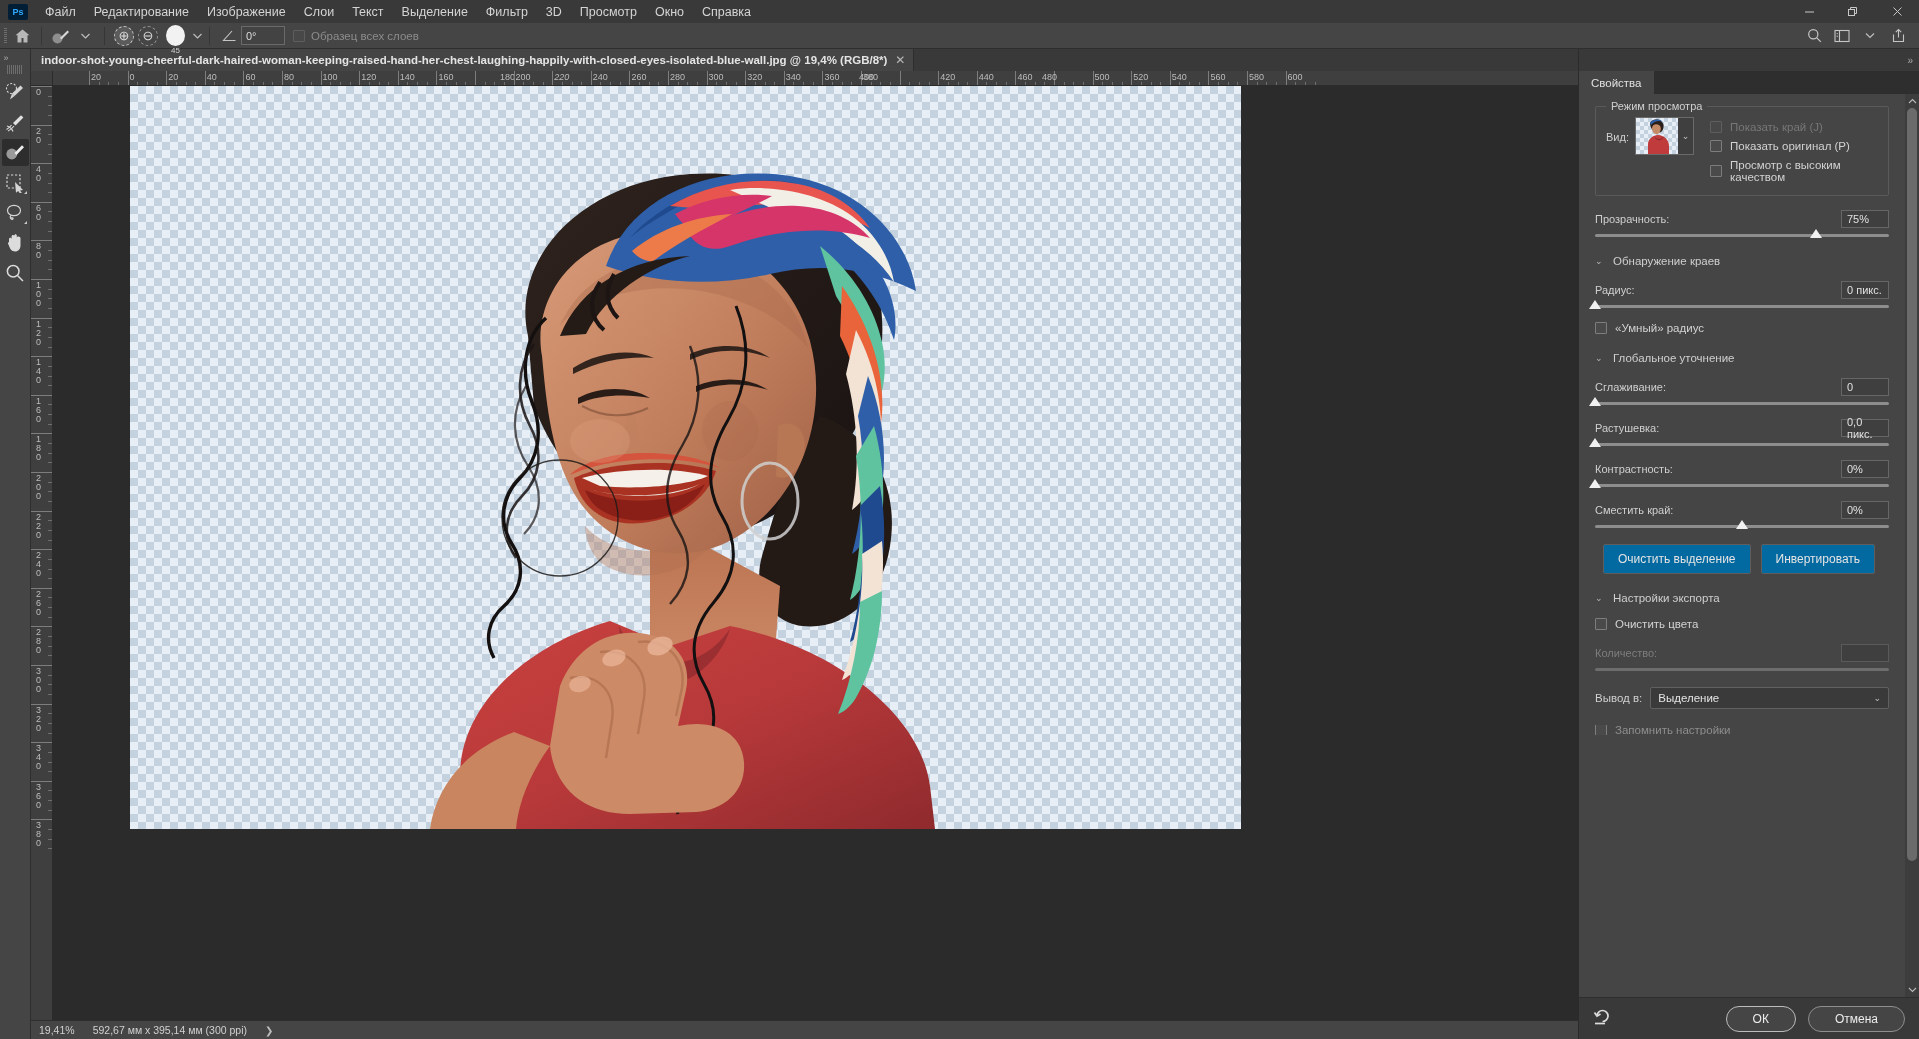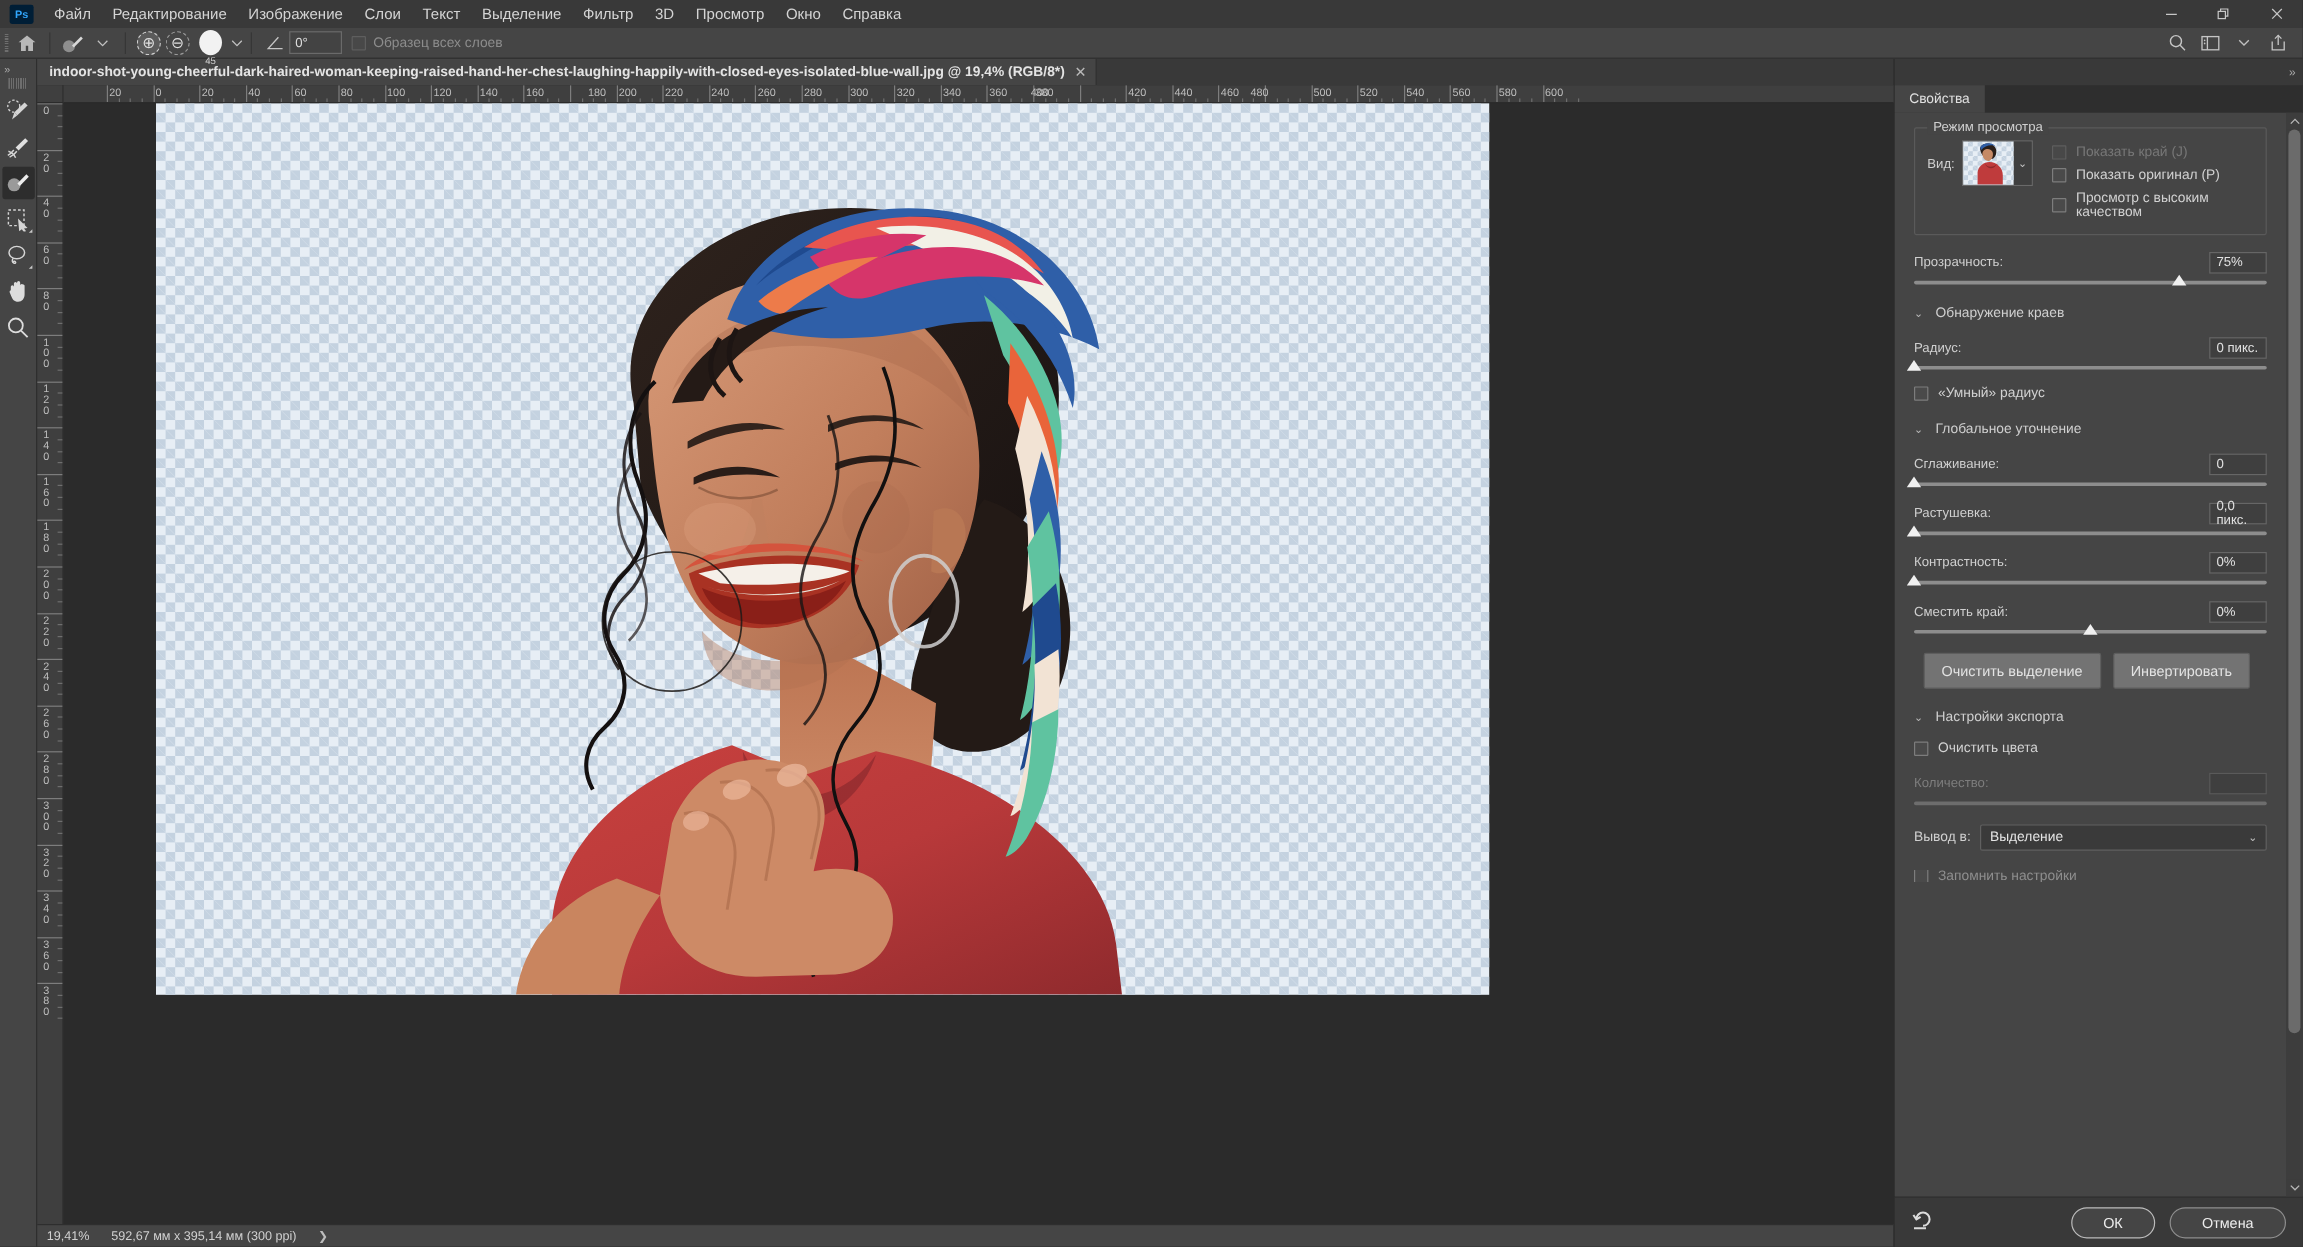--- a/index.html
+++ b/index.html
@@ -205,21 +205,21 @@
   .sectionhdr {
     display: flex; align-items: center; gap: 8px; margin: 18px 16px 0 16px;
     color: #cfcfcf; font-size: 11.5px;
   }
   .chev { color: #b9b9b9; font-size: 9px; width: 10px; }
   .inlinecheck { display: flex; align-items: center; gap: 8px; margin: 14px 16px 0 16px; }
   .inlinecheck .lbl { color: #d2d2d2; font-size: 11.5px; }
   .inlinecheck .lbl.dis { color: #8e8e8e; }
   .btnrow { display: flex; gap: 10px; margin: 16px 16px 0 24px; }
   .pbtn {
-    background: #737373; border: 1px solid #5e5e5e; border-radius: 2px; color: #e3e3e3;
+    background: #0369a1; border: 1px solid #5e5e5e; border-radius: 2px; color: #e3e3e3;
     font-size: 12px; padding: 7px 14px; white-space: nowrap;
   }
   .outrow { display: flex; align-items: center; gap: 8px; margin: 16px 16px 0 16px; }
   .out-label { color: #cfcfcf; font-size: 11.5px; }
   .out-select {
     flex: 1; height: 22px; background: #3a3a3a; border: 1px solid #606060; border-radius: 2px;
     display: flex; align-items: center; justify-content: space-between; padding: 0 7px;
     color: #e4e4e4; font-size: 11.5px;
   }
   .out-select .cd { font-size: 9px; color: #c0c0c0; }
@@ -459,31 +459,31 @@
             <div class="hnum" style="left: 344.8px;">140</div>
             <div class="hmark minor" style="left: 354.45px;"></div>
             <div class="hmark minor" style="left: 364.1px;"></div>
             <div class="hmark minor" style="left: 373.75px;"></div>
             <div class="hmark" style="left: 383.4px;"></div>
             <div class="hnum" style="left: 383.4px;">160</div>
             <div class="hmark minor" style="left: 393.05px;"></div>
             <div class="hmark minor" style="left: 402.7px;"></div>
             <div class="hmark minor" style="left: 412.35px;"></div>
             <div class="hmark" style="left: 422px;"></div>
-            <div class="hnum" style="left: 410px; padding-left: 27px;">180</div>
+            <div class="hnum" style="left: 420px; padding-left: 27px;">180</div>
             <div class="hmark minor" style="left: 431.65px;"></div>
             <div class="hmark minor" style="left: 441.3px;"></div>
             <div class="hmark minor" style="left: 450.95px;"></div>
             <div class="hmark" style="left: 460.6px;"></div>
             <div class="hnum" style="left: 460.6px;">200</div>
             <div class="hmark minor" style="left: 470.25px;"></div>
             <div class="hmark minor" style="left: 479.9px;"></div>
             <div class="hmark minor" style="left: 489.55px;"></div>
             <div class="hmark" style="left: 499.2px;"></div>
-            <div class="hnum" style="left: 499.2px;">220</div>
+            <div class="hnum" style="left: 499.2px; font-style: italic;">220</div>
             <div class="hmark minor" style="left: 508.85px;"></div>
             <div class="hmark minor" style="left: 518.5px;"></div>
             <div class="hmark minor" style="left: 528.15px;"></div>
             <div class="hmark" style="left: 537.8px;"></div>
             <div class="hnum" style="left: 537.8px;">240</div>
             <div class="hmark minor" style="left: 547.45px;"></div>
             <div class="hmark minor" style="left: 557.1px;"></div>
             <div class="hmark minor" style="left: 566.75px;"></div>
             <div class="hmark" style="left: 576.4px;"></div>
             <div class="hnum" style="left: 576.4px;">260</div>

